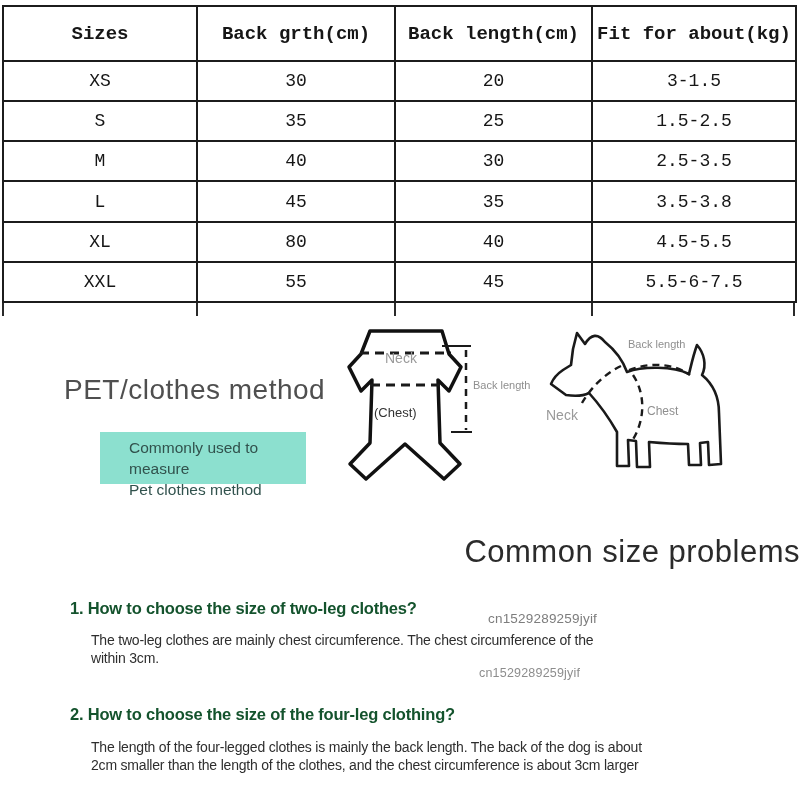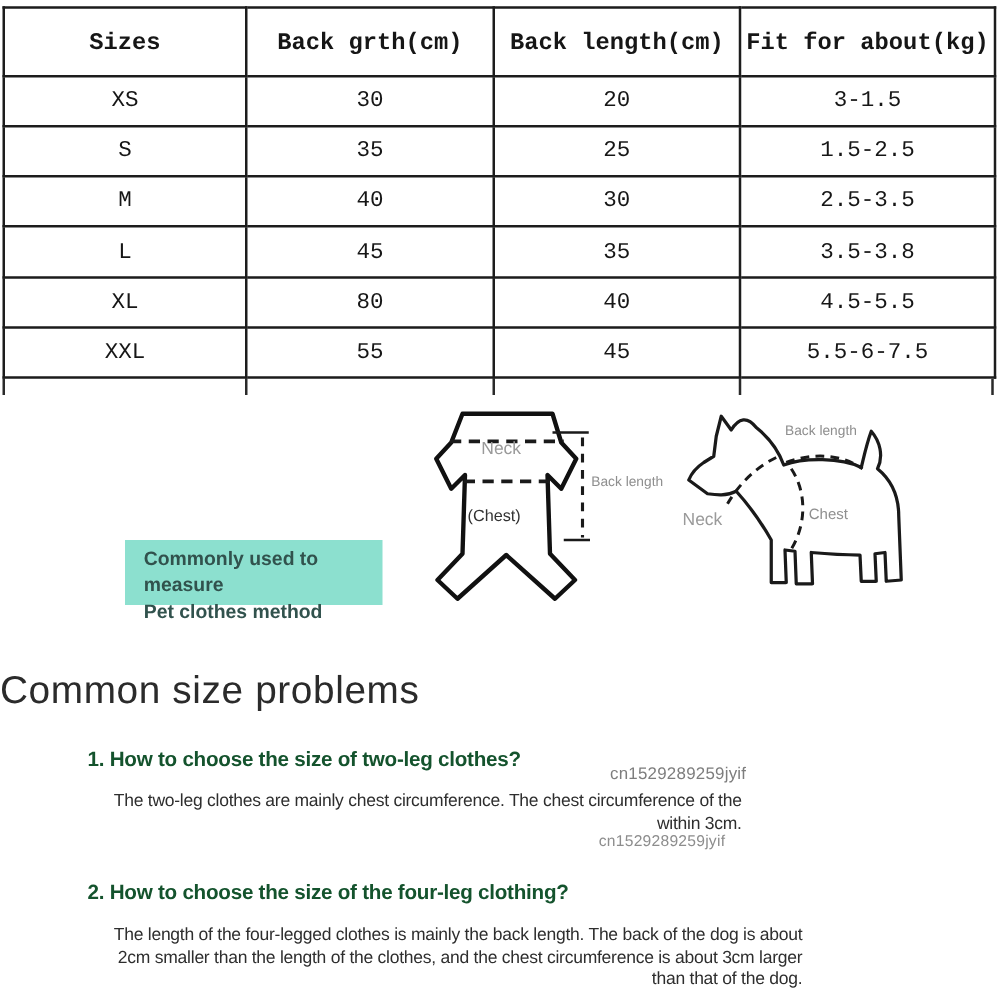--- a/index.html
+++ b/index.html
@@ -21,38 +21,37 @@
   table.size-table th{font-size:19px;font-weight:700;height:53px;}
   table.size-table td{font-size:18px;font-weight:400;height:38px;}
   .stub{position:absolute;width:2px;height:13px;background:#2a2a2a;top:303px;}
   
   .pet-title{
     position:absolute;left:64px;top:374px;font-size:28px;color:#4f4f4f;
     letter-spacing:0.5px;
   }
   .teal-note{
     position:absolute;left:100px;top:432px;width:206px;height:52px;
-    box-sizing:border-box;padding:5px 0 0 15px;
-    font-size:15.5px;font-weight:700;line-height:21px;color:#31524d;
+    box-sizing:border-box;padding:5px 0 0 29px;
+    font-size:15.5px;font-weight:400;line-height:21px;color:#31524d;
   }
   .diagram{position:absolute;}
   .diagram text{font-family:"Liberation Sans",sans-serif;}
   
   .faq-title{
-    position:absolute;left:0;top:534px;width:800px;text-align:left;
+    position:absolute;left:0;top:534px;width:800px;text-align:right;
     font-size:31px;color:#2b2b2b;letter-spacing:0.5px;
   }
   .question{
     position:absolute;left:70px;font-size:16.5px;font-weight:700;color:#14532d;
     letter-spacing:-0.2px;
   }
   .answer{
     position:absolute;left:91px;font-size:14px;line-height:17.5px;color:#2e2e2e;
     letter-spacing:-0.2px;
-    text-align:right;
   }
   .watermark{
     position:absolute;font-size:13.5px;color:#7d7d7d;letter-spacing:0.2px;
   }
   .watermark.wm2{font-size:12.5px;color:#8d8d8d;}
 </style>
 </head>
 <body>
 
 <div id="stage">
@@ -111,20 +110,21 @@
       </tr>
     </tbody>
   </table>
 
   <div class="stub" style="left:2px"></div>
   <div class="stub" style="left:196px"></div>
   <div class="stub" style="left:394px"></div>
   <div class="stub" style="left:591px"></div>
   <div class="stub" style="left:793px"></div>
 
+  <div class="pet-title">PET/clothes method</div>
 
   <div class="teal-note" style="background:#8ce0cf;">
     <span>Commonly used to measure</span><br>
     <span>Pet clothes method</span>
   </div>
 
   <svg class="diagram" style="left:330px;top:318px" width="205" height="170" viewBox="0 0 205 170">
     <path d="M 40,13 L 112,13 L 119,36 L 131,49 L 119,73 L 108,62 L 110,125 L 130,146
              L 114,161 L 75,126 L 36,161 L 20,146 L 40,125 L 42,62 L 31,73 L 19,49 L 31,36 Z" fill="none" stroke="#111" stroke-width="3.5" stroke-linejoin="round"></path>
     <path d="M 30,35 L 121,35" fill="none" stroke="#1a1a1a" stroke-width="3" stroke-dasharray="9 6"></path>
@@ -170,16 +170,15 @@
     <div>within 3cm.</div>
   </div>
 
   <div class="watermark wm2" style="left:479px;top:666px">cn1529289259jyif</div>
 
   <div class="question" style="top:705px">2. How to choose the size of the four-leg clothing?</div>
 
   <div class="answer" style="top:739px">
     <div>The length of the four-legged clothes is mainly the back length. The back of the dog is about</div>
     <div>2cm smaller than the length of the clothes, and the chest circumference is about 3cm larger</div>
-    <div>than that of the dog.</div>
   </div>
 
 </div>
 
 </body></html>

